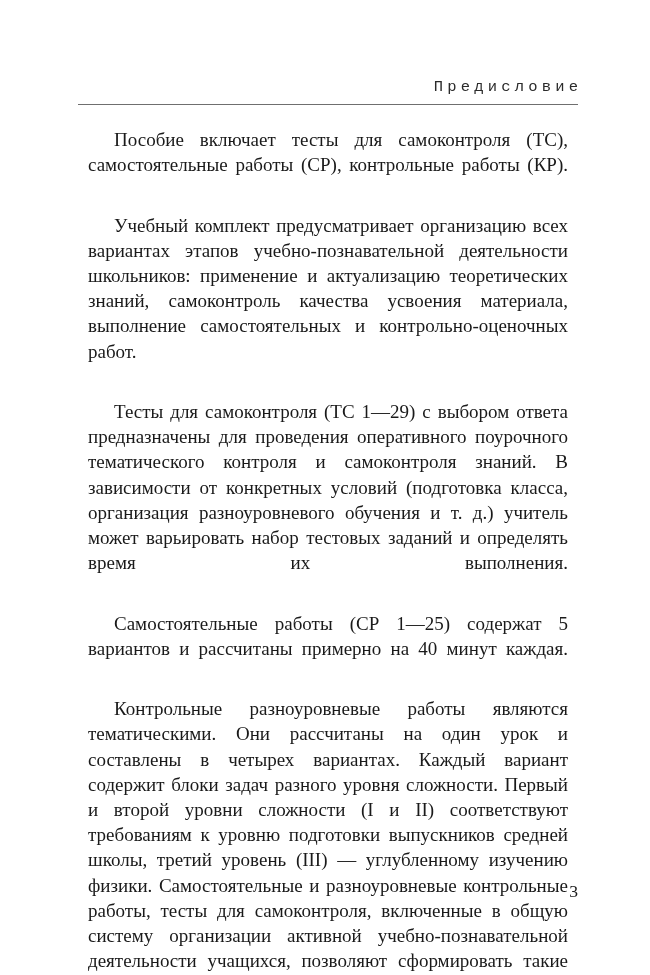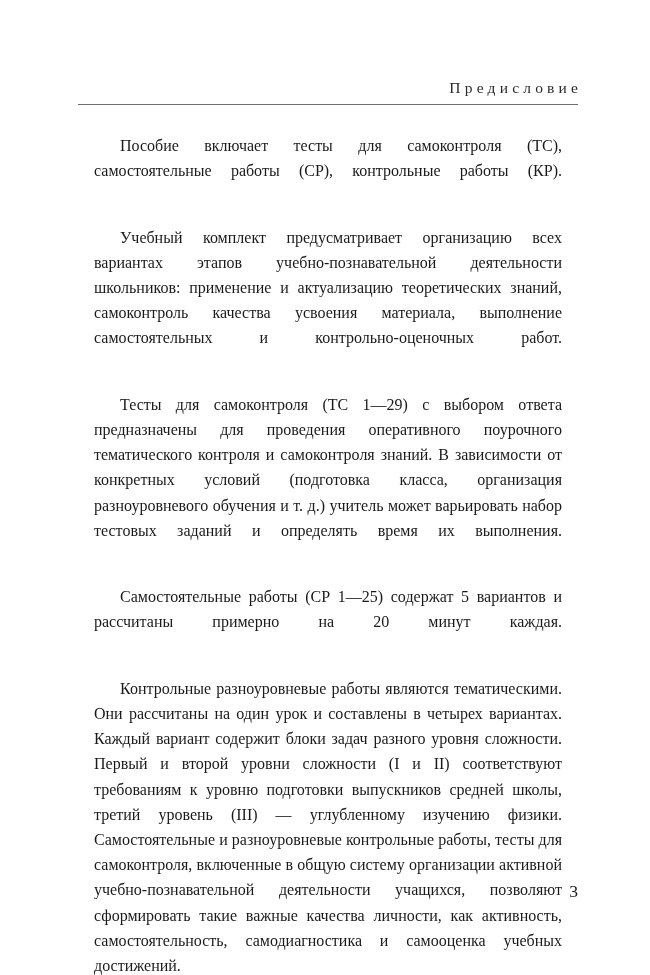--- a/index.html
+++ b/index.html
@@ -24,21 +24,21 @@
     background: #ffffff;
   }
 
   
   .running-head {
     position: absolute;
     left: 78px;
     top: 78px;
     width: 500px;
     text-align: right;
-    font-family: Liberation Serif, serif;
+    font-family: Liberation Mono, monospace;
     font-size: 15.5px;
     line-height: 19px;
     letter-spacing: 4.2px;
     color: #2b2b2b;
     white-space: nowrap;
   }
   .running-head .rh-text {
     display: inline-block;
     
     margin-right: -4.2px;
@@ -55,22 +55,22 @@
 
   
   .textblock {
     position: absolute;
     left: 78px;
     top: 117px;
     width: 500px;
   }
 
   .para {
-    margin: 16px;
-    font-size: 16px;
+    margin: 10px;
+    font-size: 19px;
     line-height: 25.2px;
     text-align: justify;
     text-justify: inter-word;
     text-indent: 26px;
     hyphens: manual;
     -webkit-hyphens: manual;
     word-spacing: 0.1px;
   }
 
   
@@ -100,20 +100,20 @@
   <div class="running-head">
     <span class="rh-text">Предисловие</span>
   </div>
 
   <div class="head-rule"></div>
 
   <div class="textblock">
     <p class="para">Пособие включает тесты для самоконтроля (ТС), самостоятельные работы (СР), контрольные работы (КР).</p>
     <p class="para">Учебный комплект предусматривает организацию всех вариантах этапов учебно-познавательной деятельности школьников: применение и актуализацию теоретических знаний, самоконтроль качества усвоения материала, выполнение самостоятельных и контрольно-оценочных работ.</p>
     <p class="para">Тесты для самоконтроля (ТС 1—29) с выбором ответа предназначены для проведения оперативного поурочного тематического контроля и самоконтроля знаний. В зависимости от конкретных условий (подготовка класса, организация разноуровневого обучения и т. д.) учитель может варьировать набор тестовых заданий и определять время их выполнения.</p>
-    <p class="para">Самостоятельные работы (СР 1—25) содержат 5 вариантов и рассчитаны примерно на 20 минут каждая.</p>
+    <p class="para">Самостоятельные работы (СР 1—25) содержат 5 вариантов и рассчитаны примерно на 40 минут каждая.</p>
     <p class="para">Контрольные разноуровневые работы являются тематическими. Они рассчитаны на один урок и составлены в четырех вариантах. Каждый вариант содержит блоки задач разного уровня сложности. Первый и второй уровни сложности (I и II) соответствуют требованиям к уровню подготовки выпускников средней школы, третий уровень (III) — углубленному изучению физики. Самостоятельные и разноуровневые контрольные работы, тесты для самоконтроля, включенные в общую систему организации активной учебно-познавательной деятельности учащихся, позволяют сформировать такие важные качества личности, как активность, самостоятельность, самодиагностика и самооценка учебных достижений.</p>
     <p class="para">Всего в комплекте содержится более 1000 задач и заданий, к большинству из которых приведены ответы.</p>
   </div>
 
   <div class="folio">3</div>
 
 </div>
 
 </body></html>

